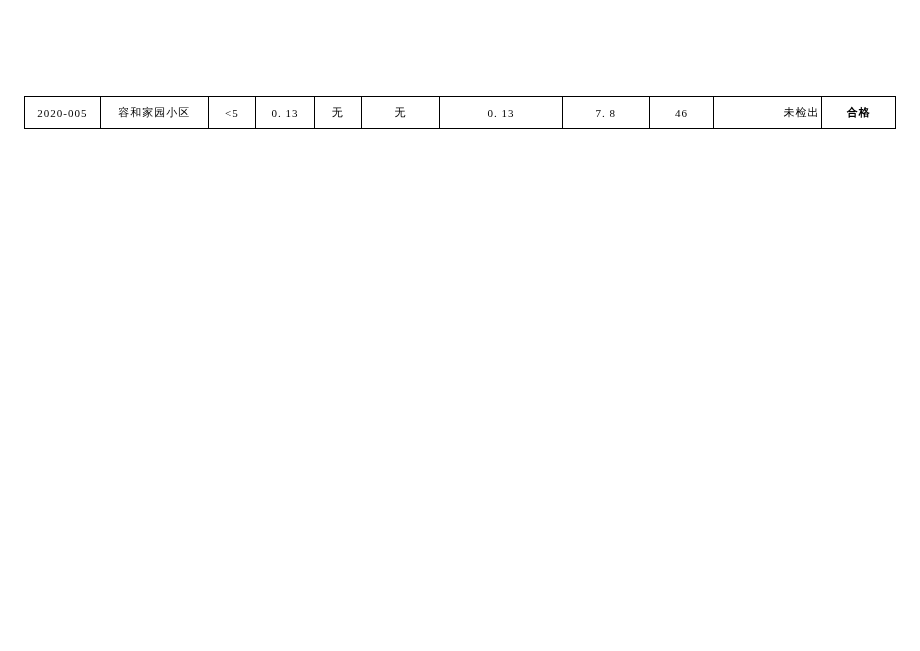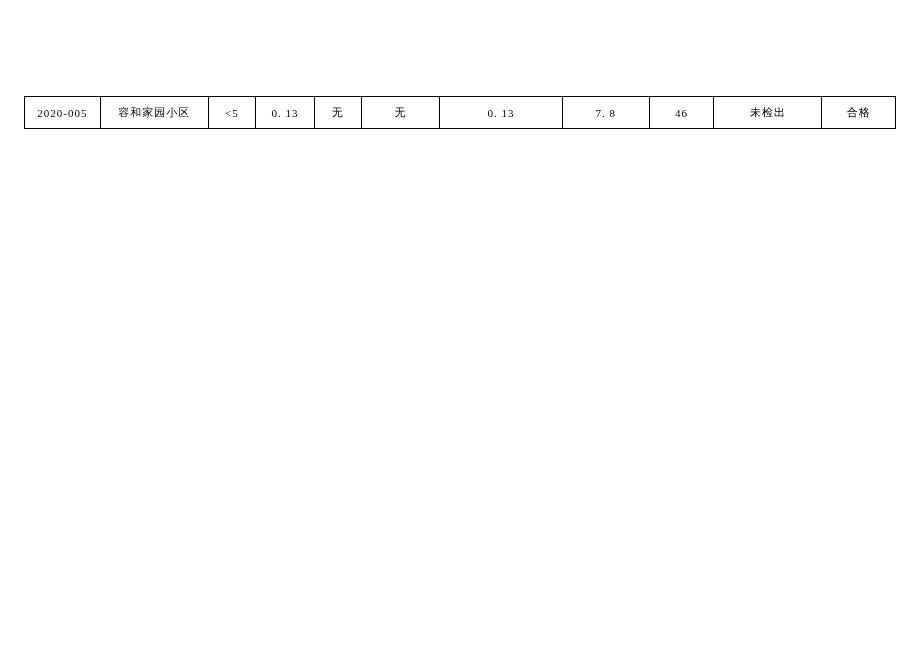--- a/index.html
+++ b/index.html
@@ -36,22 +36,22 @@
     }
     .col-0 { width: 70px; }
     .col-1 { width: 100px; }
     .col-2 { width: 44px; }
     .col-3 { width: 54px; }
     .col-4 { width: 44px; }
     .col-5 { width: 72px; }
     .col-6 { width: 114px; }
     .col-7 { width: 80px; }
     .col-8 { width: 60px; }
-    .col-9 { width: 100px; }
-    .col-10 { width: 68px; }
+    .col-9 { width: 100px; text-align: right; }
+    .col-10 { width: 68px; font-weight: bold; }
   </style>
 </head>
 <body>
 
 <div class="table-container">
   <table>
     <tbody>
         <tr>
       <td class="col-0">2020-005</td>
       <td class="col-1">容和家园小区</td>

